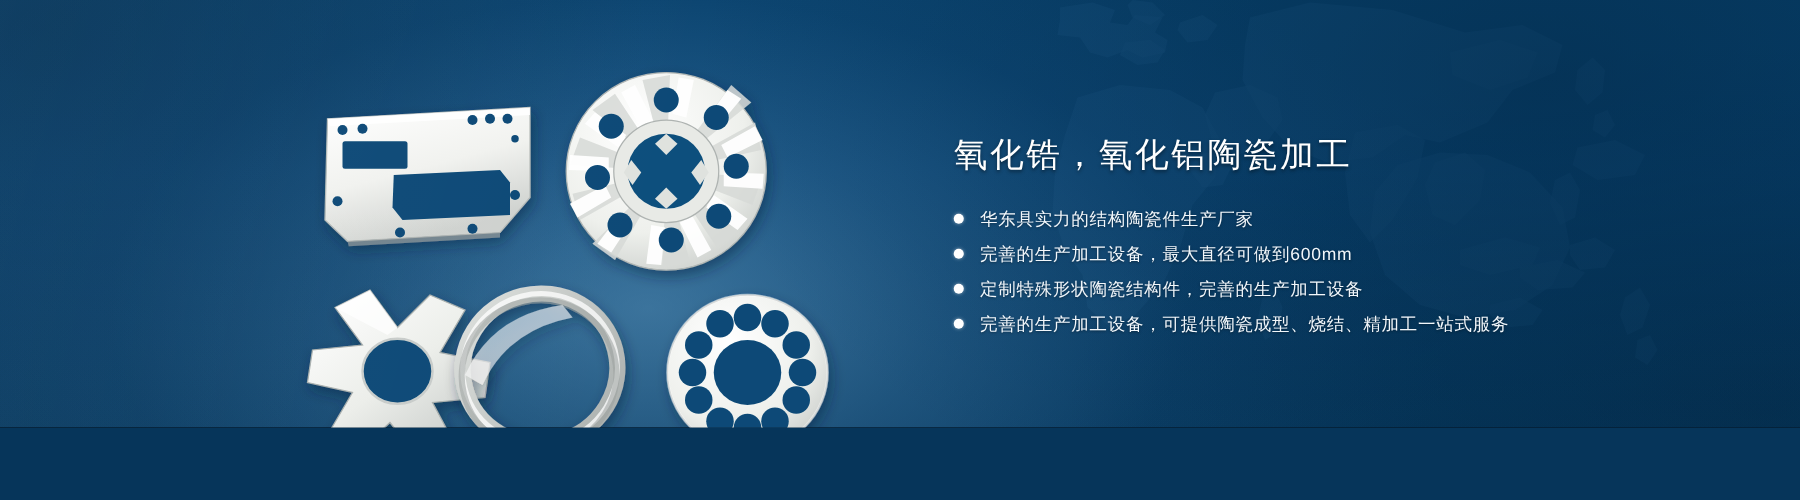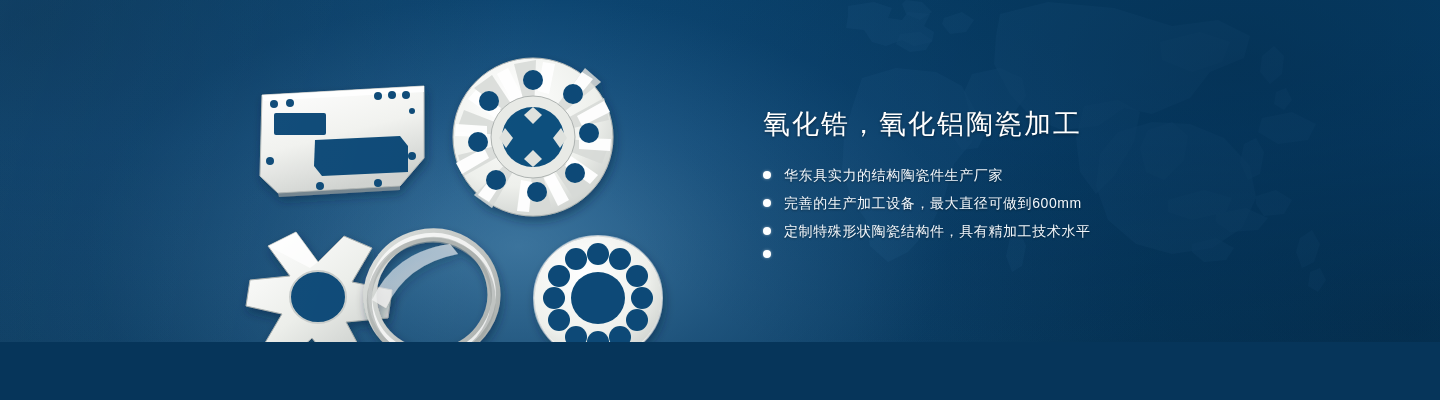--- a/index.html
+++ b/index.html
@@ -282,21 +282,22 @@
       <li class="feature">
         <span class="bullet"></span>
         <span class="feature-text">华东具实力的结构陶瓷件生产厂家</span>
       </li>
       <li class="feature">
         <span class="bullet"></span>
         <span class="feature-text">完善的生产加工设备，最大直径可做到600mm</span>
       </li>
       <li class="feature">
         <span class="bullet"></span>
-        <span class="feature-text">定制特殊形状陶瓷结构件，具有精加工技术水平</span>
+        <span class="feature-text">定制特殊形状陶瓷结构件，完善的生产加工设备</span>
       </li>
       <li class="feature">
         <span class="bullet"></span>
+        <span class="feature-text">完善的生产加工设备，可提供陶瓷成型、烧结、精加工一站式服务</span>
       </li>
     </ul>
   </div>
 
 </div>
 
 </body></html>

